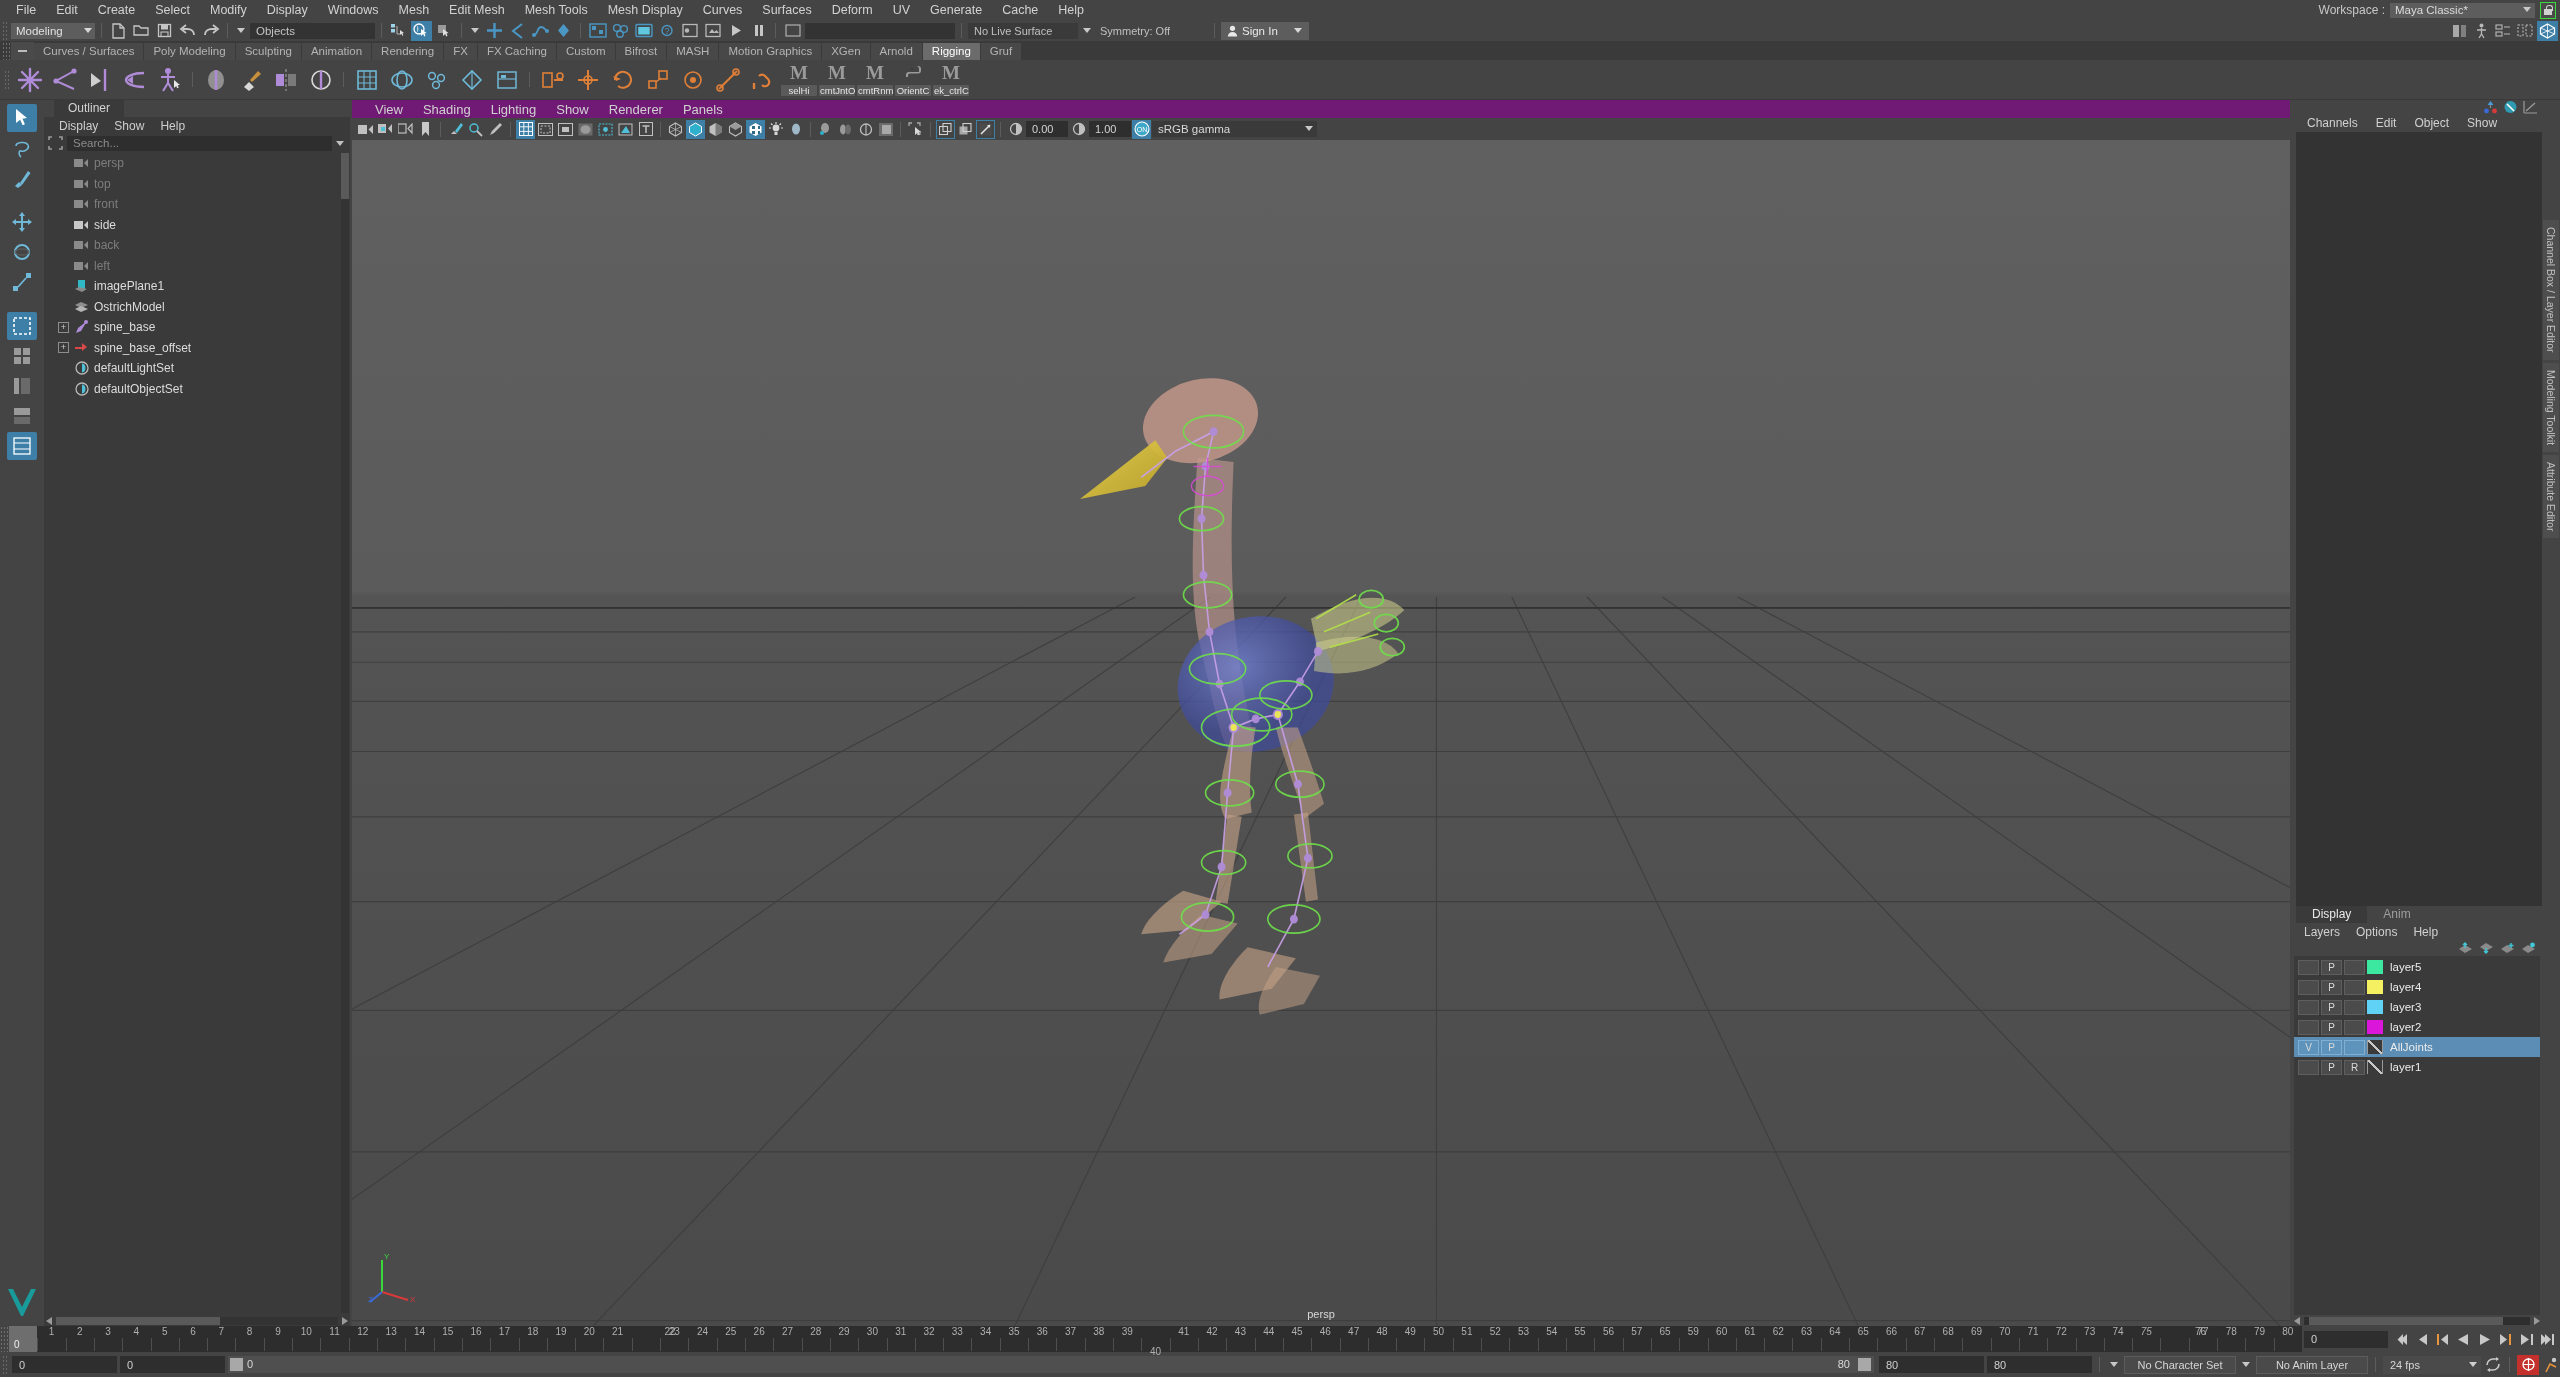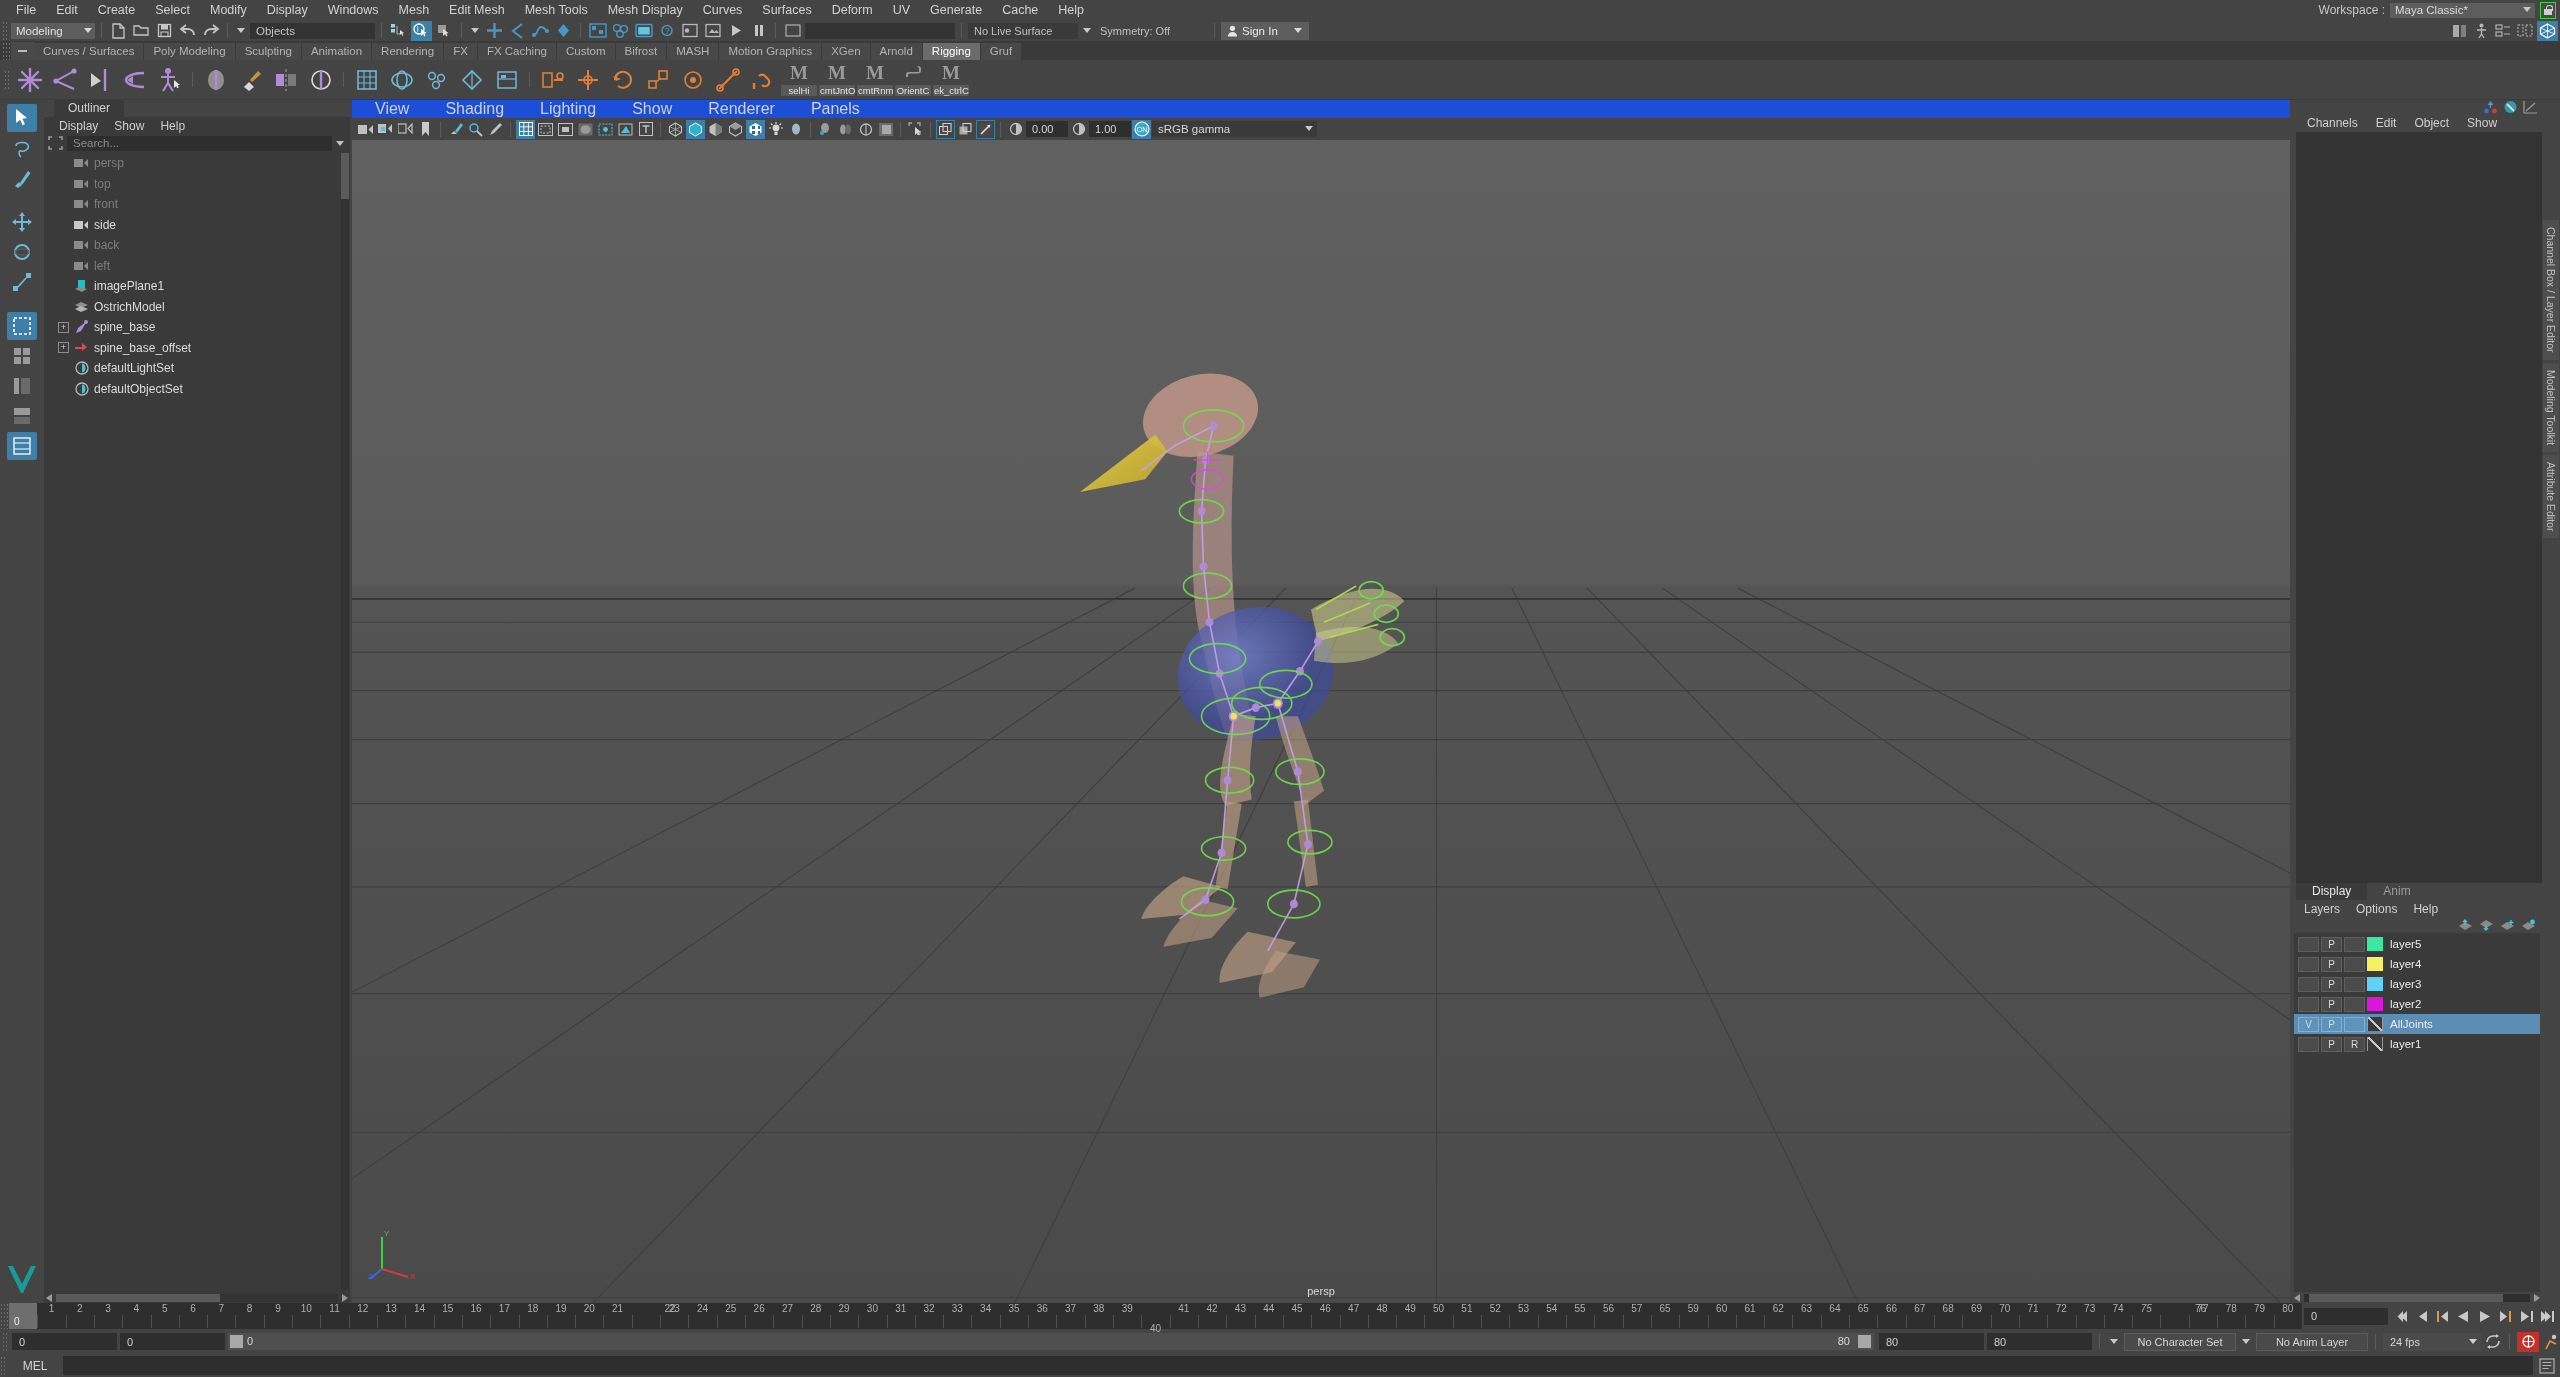--- a/index.html
+++ b/index.html
@@ -120,21 +120,21 @@
   .ol-row .lbl { color: #dcdcdc; }
   .ol-row.dim .lbl { color: #7d7d7d; }
   .ol-vscroll { position: absolute; right: 1px; top: 2px; width: 8px; bottom: 2px; background: #333333; }
   .ol-vthumb { width: 8px; height: 46px; background: #5a5a5a; }
   .ol-hscroll { height: 11px; background: #3a3a3a; display: flex; align-items: center; padding: 0 2px; gap: 2px; }
   .ol-hbar { flex: 1 1 auto; height: 8px; background: #333333; position: relative; }
   .ol-hthumb { position: absolute; left: 0; top: 0; height: 8px; width: 58%; background: #5a5a5a; }
 
   
   .vpcol { flex: 1 1 auto; display: flex; flex-direction: column; min-width: 0; background: #444444; padding: 0 2px 0 0; }
-  .vp-menu { height: 18px; background: #1d4ed8; display: flex; align-items: center; padding-left: 14px; font-size: 16px; gap: 18px; }
+  .vp-menu { height: 18px; background: #701a75; display: flex; align-items: center; padding-left: 14px; font-size: 13px; gap: 2px; }
   .vp-menu span { padding: 0 9px; color: #d0d0d0; }
   .vp-tools { height: 22px; background: #444444; display: flex; align-items: center; gap: 1px; padding-left: 4px; }
   .vp-ico { width: 19px; height: 19px; display: flex; align-items: center; justify-content: center; flex: 0 0 auto; }
   .vp-ico.on { background: #3d7fa6; }
   .vp-ico.outline { border: 1px solid #3d7fa6; }
   .num-field { width: 42px; height: 16px; background: #2e2e2e; color: #d4d4d4; font-size: 11px;
     display: flex; align-items: center; padding-left: 6px; flex: 0 0 auto; }
   .gamma-field { width: 165px; height: 16px; background: #3a3a3a; color: #d8d8d8; font-size: 11.5px;
     display: flex; align-items: center; padding-left: 6px; position: relative; flex: 0 0 auto; }
   .gamma-field .arrow { position: absolute; right: 4px; top: 5px; width: 0; height: 0;
@@ -1605,26 +1605,15 @@
         </svg>
       </div>
     <div class="pbtn">
         <svg width="16" height="16" viewBox="0 0 16 16">
           <circle cx="11" cy="3" r="2.2" fill="#c8c8c8"></circle>
           <path d="M3 15l4-8 6 3" fill="none" stroke="#e8943a" stroke-width="1.6"></path>
         </svg>
       </div>
   </div>
 
-  <div class="cmdline">
-    <div class="grip"></div>
-    <div class="cmd-label">MEL</div>
-    <div class="cmd-input"></div>
-    <div class="cmd-btn">
-      <svg width="16" height="16" viewBox="0 0 16 16">
-          <rect x="1" y="1" width="14" height="14" fill="none" stroke="#b0b0b0" stroke-width="1.2"></rect>
-          <path d="M3.5 4.5h9M3.5 7.5h9M3.5 10.5h6" stroke="#b0b0b0" stroke-width="1"></path>
-        </svg>
-    </div>
-  </div>
 
 
 </div>
 
 </body></html>

